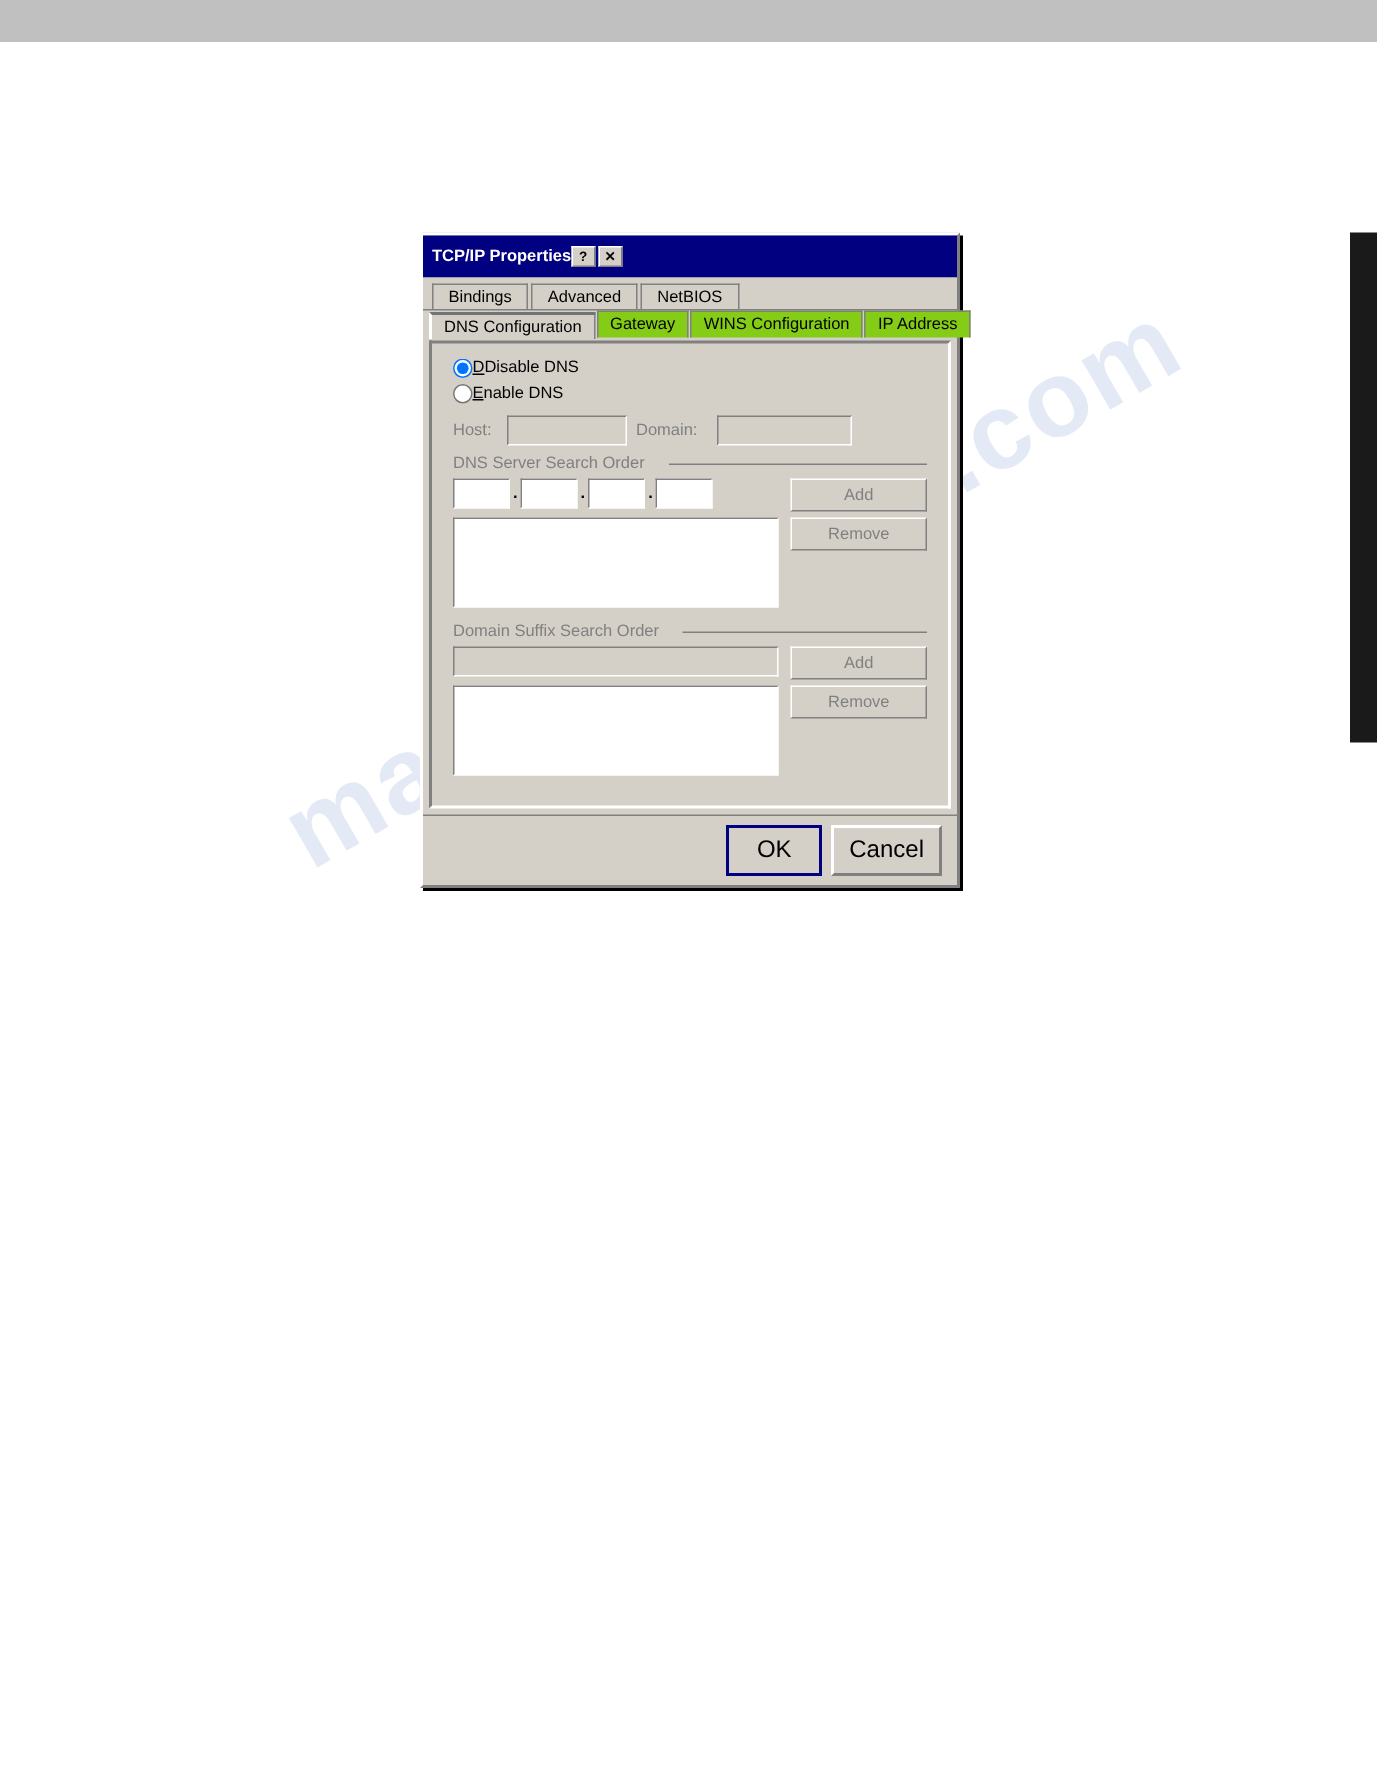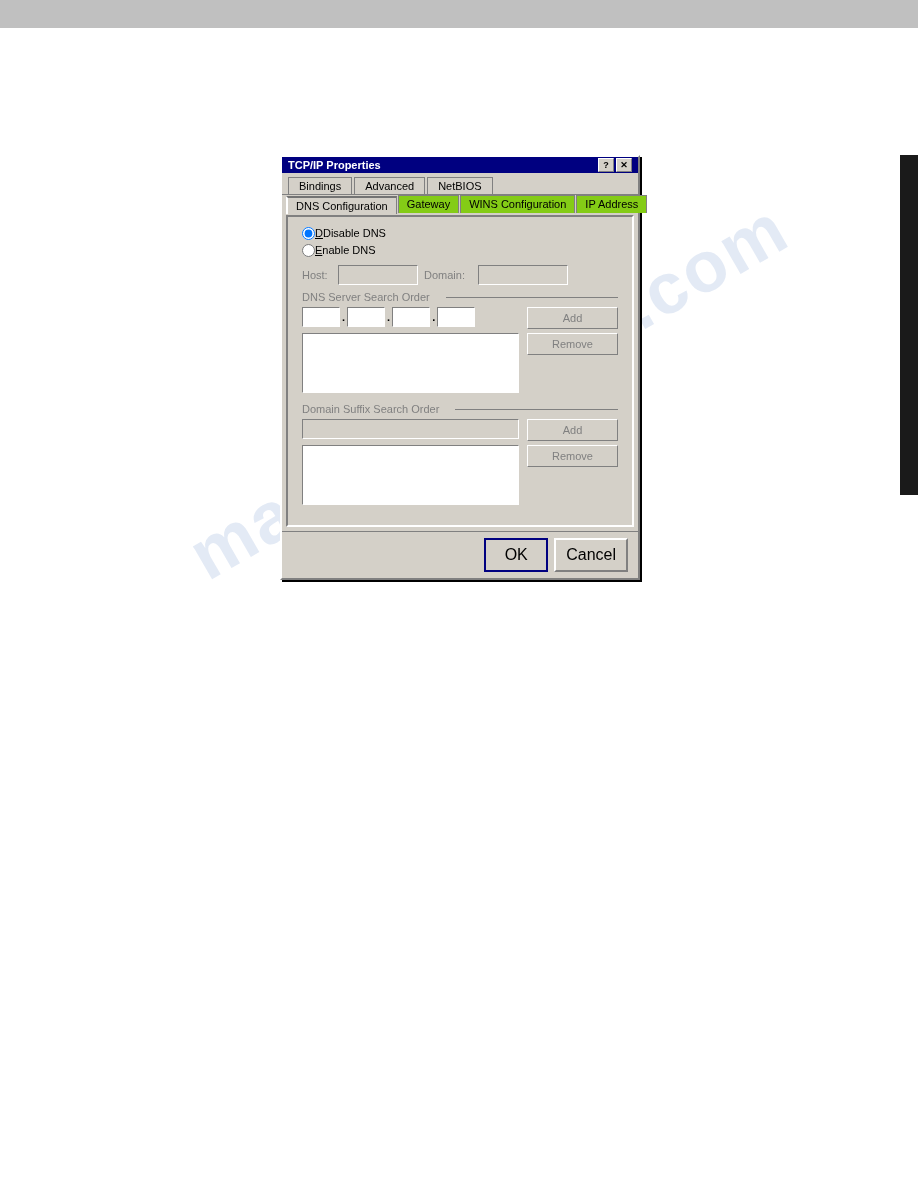--- a/index.html
+++ b/index.html
@@ -62,23 +62,23 @@
       border-bottom: 2px solid #808080;
       box-shadow: 2px 2px 0px #000000;
     }
 
     
     .title-bar {
       background: #000080;
       color: white;
       padding: 3px 6px;
       display: flex;
-      justify-content: space-between;
-      align-items: center;
-      height: 16px;
+      justify-content: flex-start;
+      align-items: center;
+      height: 28px;
     }
 
     .title-bar-text {
       font-size: 11px;
       font-weight: bold;
       color: white;
     }
 
     .title-bar-buttons {
       display: flex;

